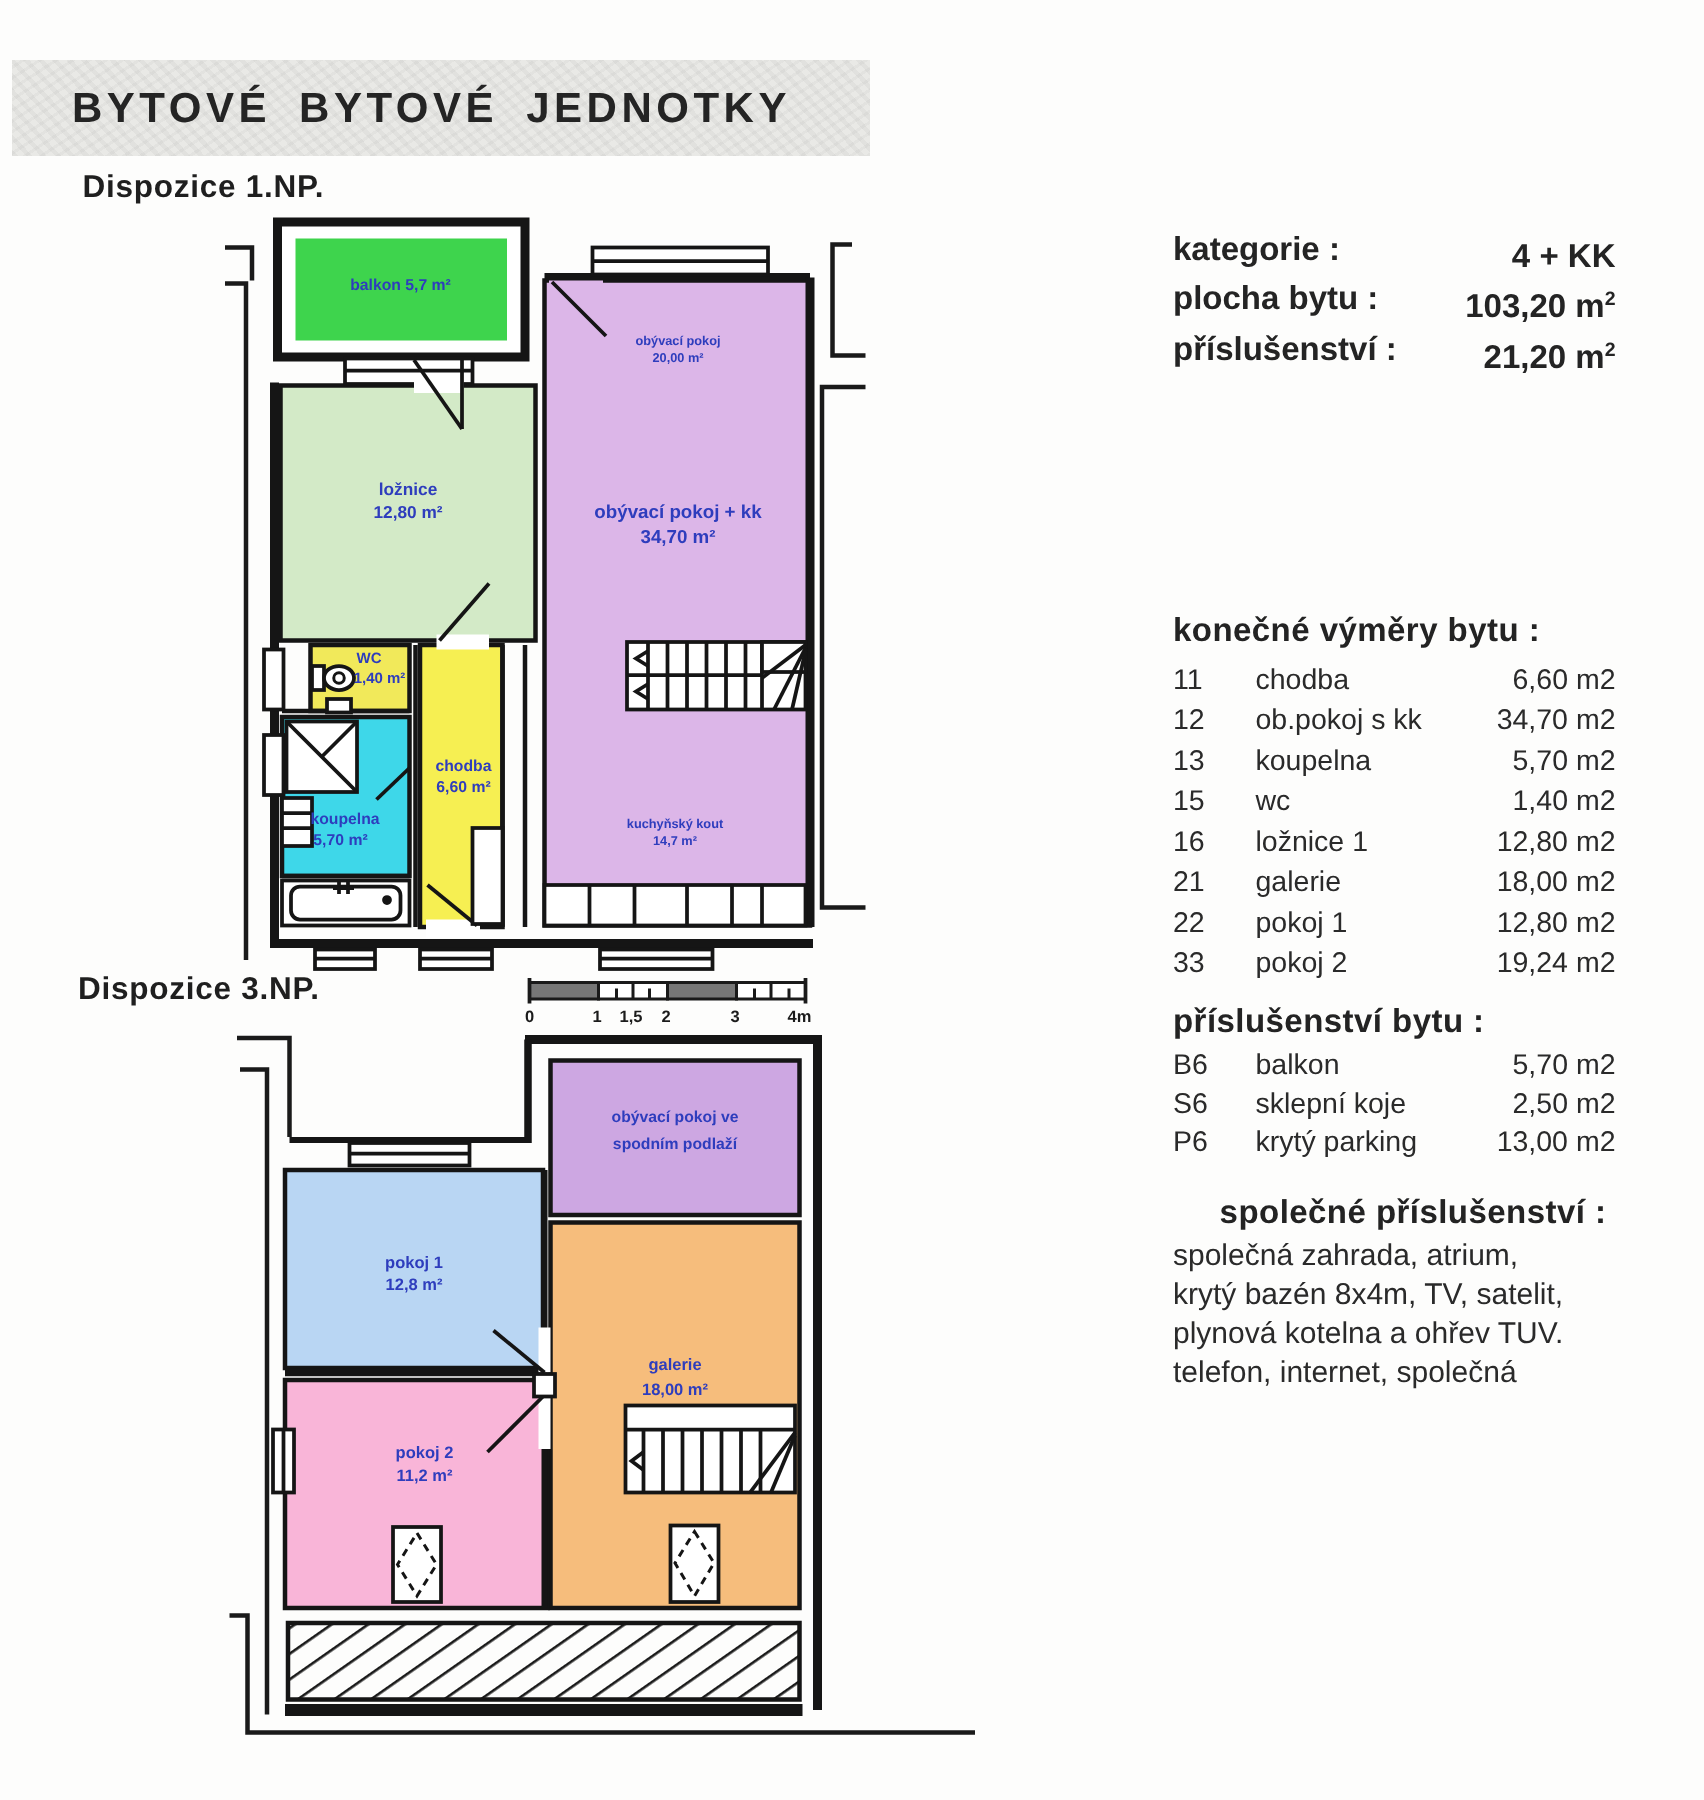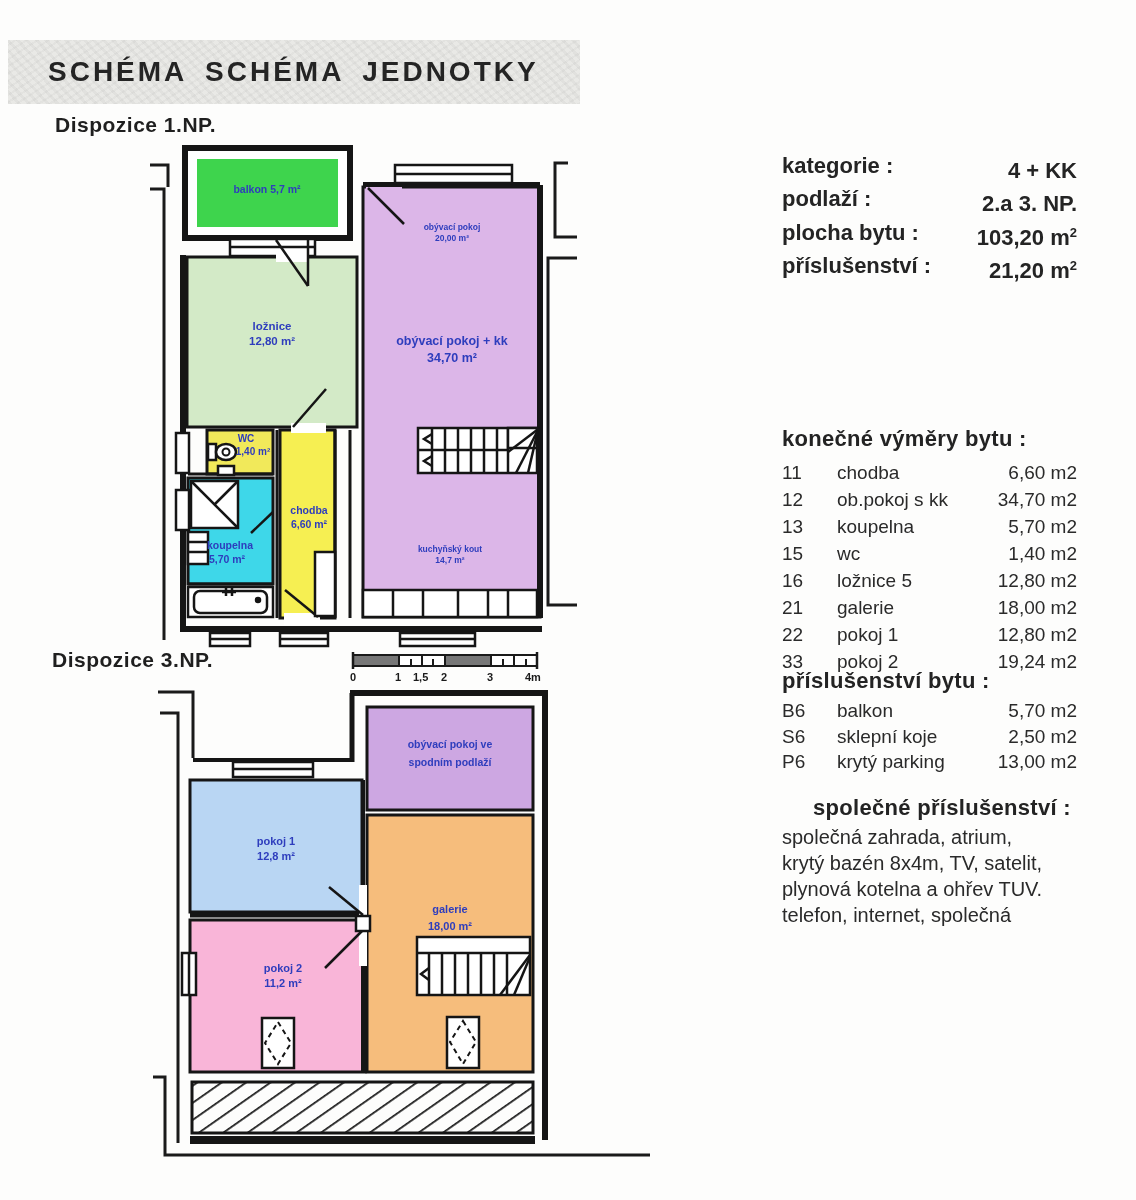--- a/index.html
+++ b/index.html
@@ -36,35 +36,35 @@
   .sb-tick{font-size:11px;font-weight:bold;fill:#1b1b1b;}
 
   .panel{position:absolute;left:782px;width:295px;}
   #summary{top:152px;}
   .sum-row{display:flex;justify-content:space-between;font-size:22px;font-weight:bold;
     line-height:28px;color:#242424;}
   .sum-row sup{font-size:13px;}
   .list-head{font-size:22px;font-weight:bold;color:#232323;letter-spacing:.3px;}
   .lrow{display:grid;grid-template-columns:55px 1fr auto;font-size:19px;color:#2a2a2a;}
   .lrow .val{text-align:right;}
-  #vymery{top:426px;}
+  #vymery{top:407px;}
   #vymery .lrow{line-height:27px;}
   #prislusenstvi{top:668px;}
   #prislusenstvi .lrow{line-height:25.5px;}
   #spolecne{top:795px;width:320px;}
   #spolecne .line{font-size:20px;line-height:26px;color:#2a2a2a;}
   #spolecne .list-head{margin-bottom:3px;text-align:center;}
   #vymery .list-head{margin-bottom:7px;}
   #prislusenstvi .list-head{margin-bottom:4px;}
 </style>
 </head>
 <body>
 
 <div class="title-band">
-  <h1>SCHÉMA  SCHÉMA  JEDNOTKY</h1>
+  <h1>BYTOVÉ  BYTOVÉ  JEDNOTKY</h1>
 </div>
 
 <div class="sec-label" id="lbl2np">Dispozice 1.NP.</div>
 <div class="sec-label" id="lbl3np">Dispozice 3.NP.</div>
 
 <svg id="plan2" class="plan" width="600" height="515" viewBox="0 0 600 515">
 
   <g stroke="#1a1a1a" stroke-width="3" fill="none">
     <polyline points="70,25 88,25 88,47"></polyline>
     <polyline points="70,49 84,49 84,500"></polyline>
@@ -310,24 +310,20 @@
     <text class="roomlbl" x="203" y="302" font-size="11">11,2 m²</text>
   </g>
 </svg>
 
 <div class="panel" id="summary">
   <div class="sum-row">
     <span>kategorie :</span>
     <span><span>4 + KK</span><sup></sup></span>
   </div>
   <div class="sum-row">
-    <span>podlaží :</span>
-    <span><span>2.a 3. NP.</span><sup></sup></span>
-  </div>
-  <div class="sum-row">
     <span>plocha bytu :</span>
     <span><span>103,20 m</span><sup>2</sup></span>
   </div>
   <div class="sum-row">
     <span>příslušenství :</span>
     <span><span>21,20 m</span><sup>2</sup></span>
   </div>
 </div>
 
 <div class="panel" id="vymery">
@@ -347,21 +343,21 @@
       <span>koupelna</span>
       <span class="val">5,70 m2</span>
     </div>
   <div class="lrow">
       <span>15</span>
       <span>wc</span>
       <span class="val">1,40 m2</span>
     </div>
   <div class="lrow">
       <span>16</span>
-      <span>ložnice 5</span>
+      <span>ložnice 1</span>
       <span class="val">12,80 m2</span>
     </div>
   <div class="lrow">
       <span>21</span>
       <span>galerie</span>
       <span class="val">18,00 m2</span>
     </div>
   <div class="lrow">
       <span>22</span>
       <span>pokoj 1</span>

